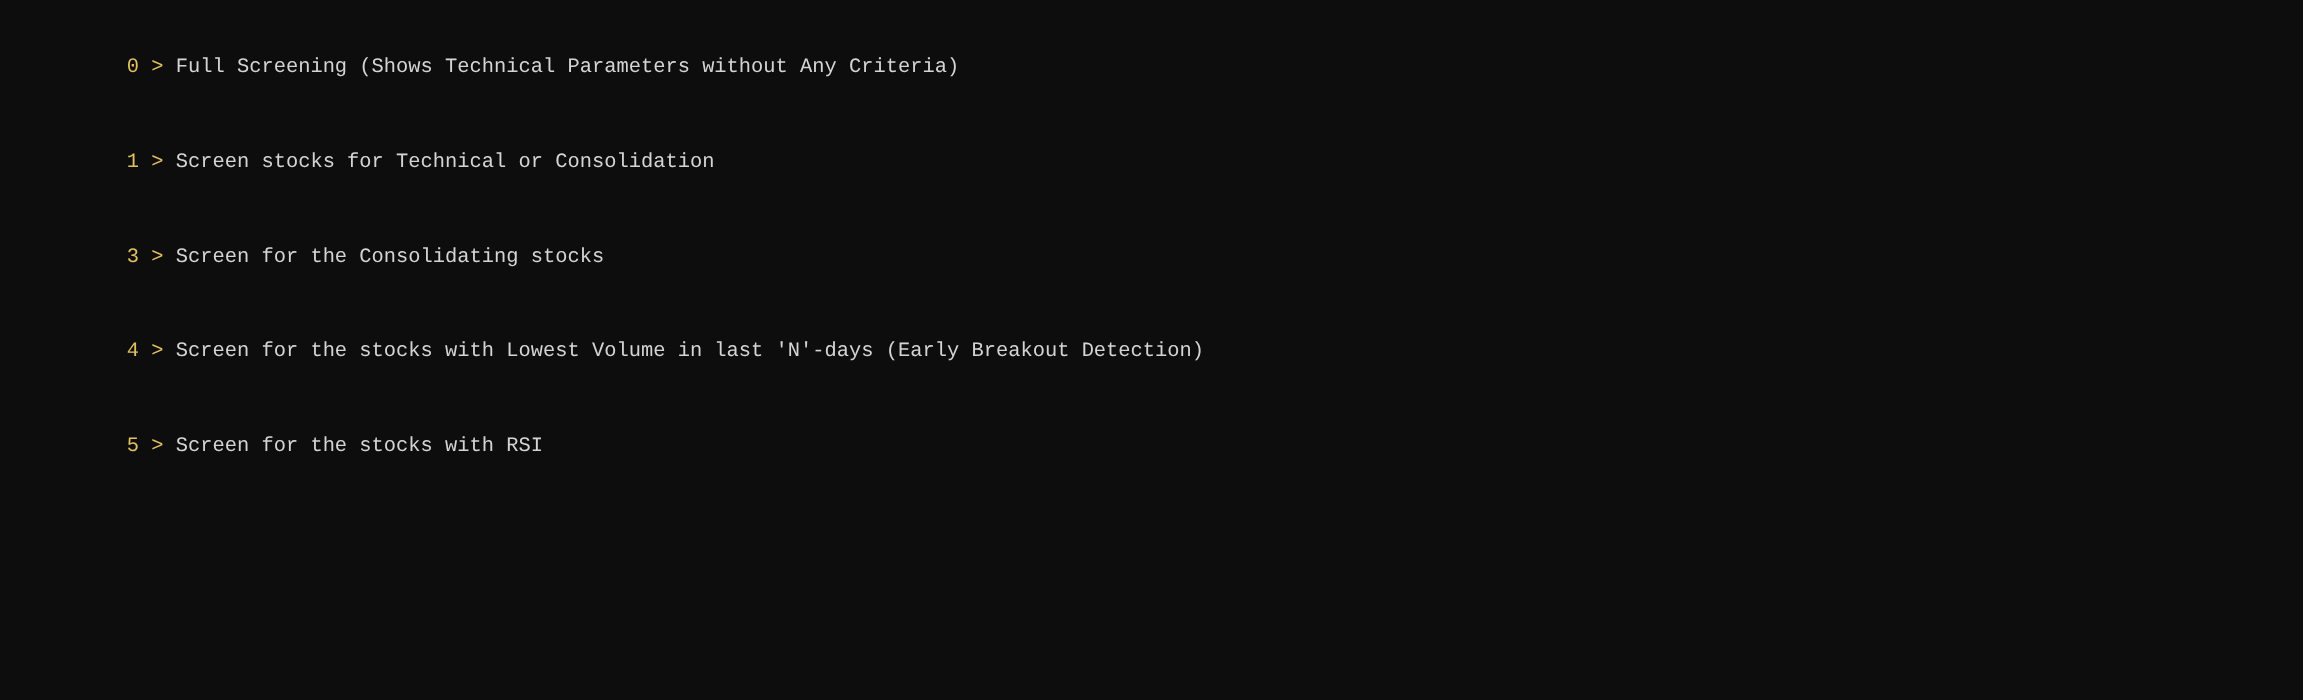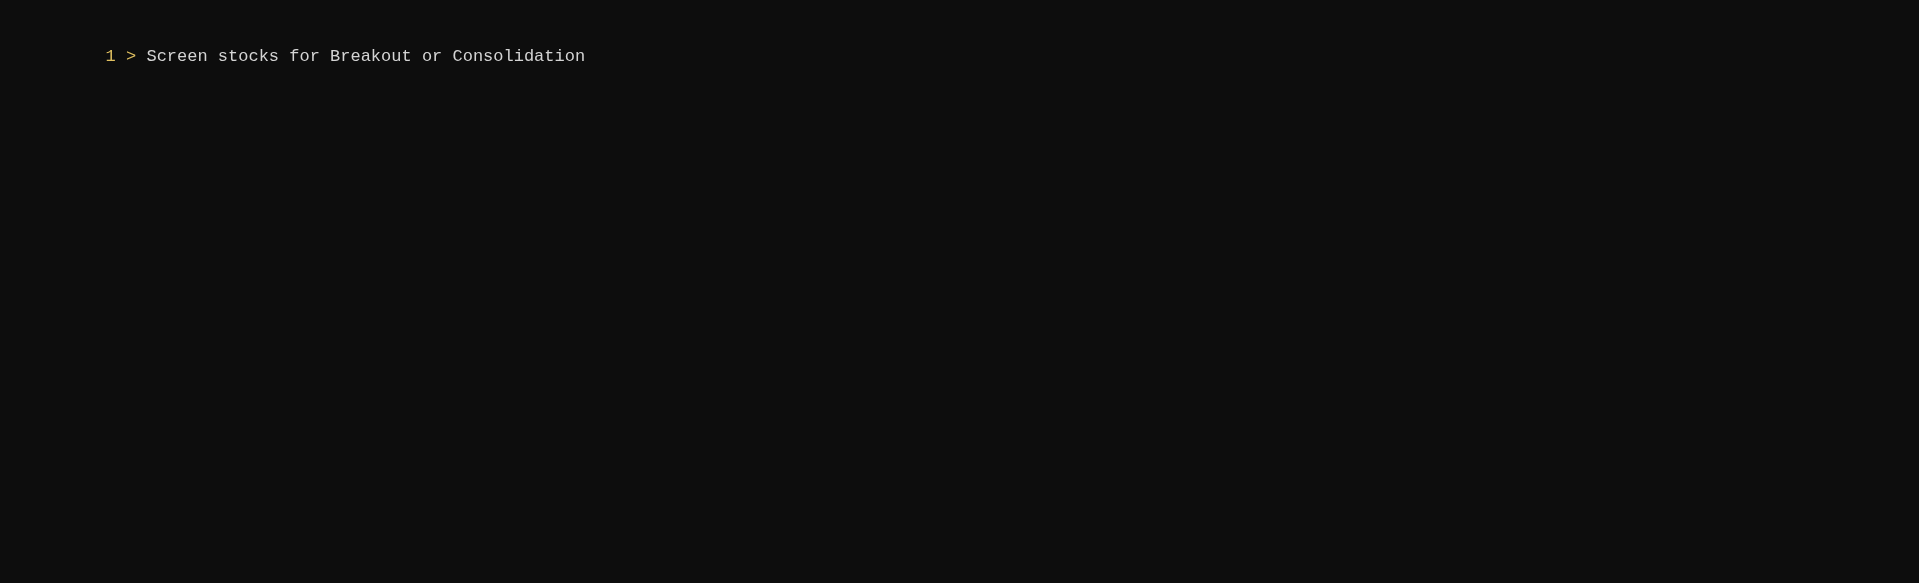--- a/index.html
+++ b/index.html
@@ -32,19 +32,31 @@
     .yellow { color: #e0c060; }
     .white { color: #d4d4d4; }
   </style>
 </head>
 <body>
 
 <div class="terminal">
 
 
   <span class="line">
-    <span class="yellow">    1 &gt;</span><span class="white"> Screen stocks for Breakout or Consolidation</span>
+    <span class="yellow">    0 &gt;</span><span class="white"> Full Screening (Shows Technical Parameters without Any Criteria)</span>
+  </span>
+  <span class="line">
+    <span class="yellow">    1 &gt;</span><span class="white"> Screen stocks for Technical or Consolidation</span>
+  </span>
+  <span class="line">
+    <span class="yellow">    3 &gt;</span><span class="white"> Screen for the Consolidating stocks</span>
+  </span>
+  <span class="line">
+    <span class="yellow">    4 &gt;</span><span class="white"> Screen for the stocks with Lowest Volume in last 'N'-days (Early Breakout Detection)</span>
+  </span>
+  <span class="line">
+    <span class="yellow">    5 &gt;</span><span class="white"> Screen for the stocks with RSI</span>
   </span>
   <span class="line">
     
   </span>
 
 </div>
 
 </body></html>

